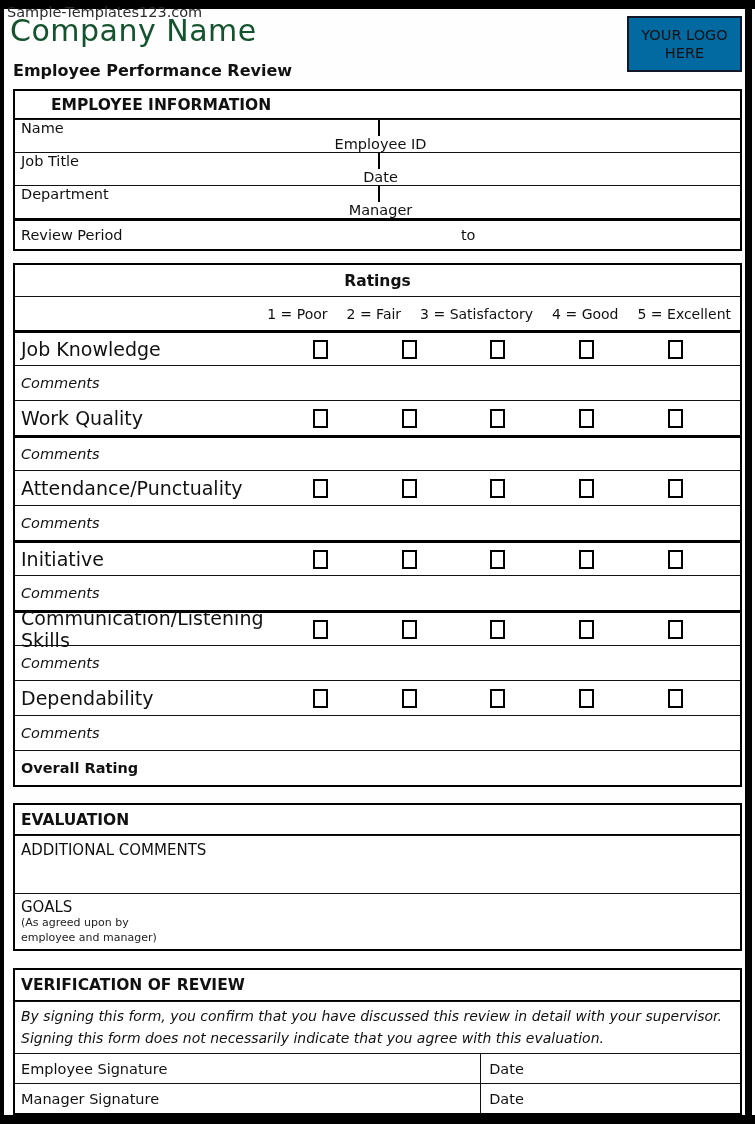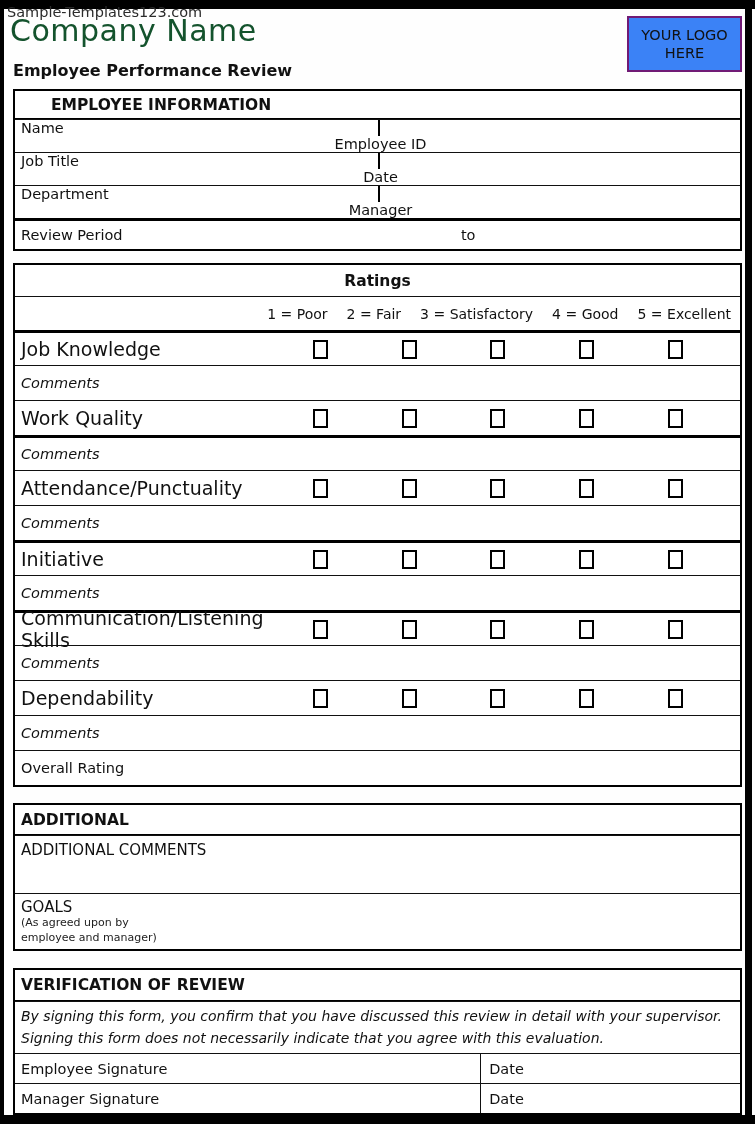--- a/index.html
+++ b/index.html
@@ -9,23 +9,23 @@
 
   
   .bar { position:absolute; background:#000; z-index:0; }
   .bar-top { top:0; left:0; width:755px; height:9px; }
   .bar-bottom { top:1115px; left:0; width:755px; height:9px; }
   .bar-left { top:0; left:0; width:4px; height:1124px; }
   .bar-right { top:0; left:745px; width:7px; height:1124px; }
 
   .watermark { position:absolute; top:4px; left:7px; font-size:14.5px; color:#2b2b2b; z-index:1; }
   .company-name { position:absolute; top:13px; left:10px; font-size:30px; color:#14532d; letter-spacing:0.5px; z-index:1; }
-  .logo-box { position:absolute; top:16px; left:627px; width:115px; height:56px; border:2px solid #701a75;
+  .logo-box { position:absolute; top:16px; left:627px; width:115px; height:56px; border:2px solid #0f172a;
               display:flex; flex-direction:column; align-items:center; justify-content:center;
-              font-size:14.5px; line-height:1.25; text-align:center; background:#3b82f6; z-index:1; }
+              font-size:14.5px; line-height:1.25; text-align:center; background:#0369a1; z-index:1; }
   .form-title { position:absolute; top:61px; left:13px; font-size:16px; font-weight:bold; }
 
   .tbl { position:absolute; left:13px; width:729px; border:2px solid #000; background:#fff; }
   .row { position:relative; display:flex; align-items:center; }
   .row + .row { border-top:1.5px solid #111; }
   .row.thick-top { border-top:3.5px solid #000; }
   .head-row { font-weight:bold; font-size:15.5px; padding-left:6px; }
 
   
   .t-employee { top:89px; }
@@ -39,21 +39,21 @@
   
   .t-ratings { top:263px; }
   .ratings-head { height:31px; justify-content:center; font-weight:bold; font-size:15.5px; }
   .scale-row { height:34px; justify-content:flex-end; gap:19px; padding-right:9px; font-size:14px; border-top:1px solid #222; }
   .crit-row { height:35px; font-size:19px; }
   .crit-row .crit-lbl { width:36%; padding-left:6px; }
   .crit-row .boxes { flex:1; display:flex; padding-right:20px; }
   .cbcol { flex:1; display:flex; justify-content:center; }
   .cb { width:15px; height:19px; border:2px solid #000; background:#fff; }
   .comments-row { height:35px; font-size:14.5px; font-style:italic; padding-left:6px; }
-  .overall-row { height:35px; font-size:14.5px; padding-left:6px; }
+  .overall-row { height:35px; font-size:14.5px; padding-left:6px;font-weight:bold; }
 
   
   .t-eval { top:803px; }
   .t-eval .head-row { height:30px; border-bottom:0.5px solid #000; }
   .addl-row { height:58px; align-items:flex-start; padding:5px 0 0 6px; font-size:15px; }
   .goals-row { height:56px; align-items:flex-start; padding:4px 0 0 6px; flex-direction:column; justify-content:flex-start; display:flex; }
   .goals-title { font-size:15px; }
   .goals-note { font-size:11px; line-height:1.35; color:#222; }
 
   
@@ -240,21 +240,21 @@
             <div class="cb"></div>
           </div>
       </div>
     </div>
     <div class="row comments-row">Comments</div>
 
     <div class="row overall-row">Overall Rating</div>
   </div>
 
   <div class="tbl t-eval">
-    <div class="row head-row">ADDITIONAL</div>
+    <div class="row head-row">EVALUATION</div>
     <div class="row addl-row">ADDITIONAL COMMENTS</div>
     <div class="row goals-row">
       <span class="goals-title">GOALS</span>
       <span class="goals-note">(As agreed upon by</span>
       <span class="goals-note">employee and manager)</span>
     </div>
   </div>
 
   <div class="tbl t-verif">
     <div class="row head-row">VERIFICATION OF REVIEW</div>

